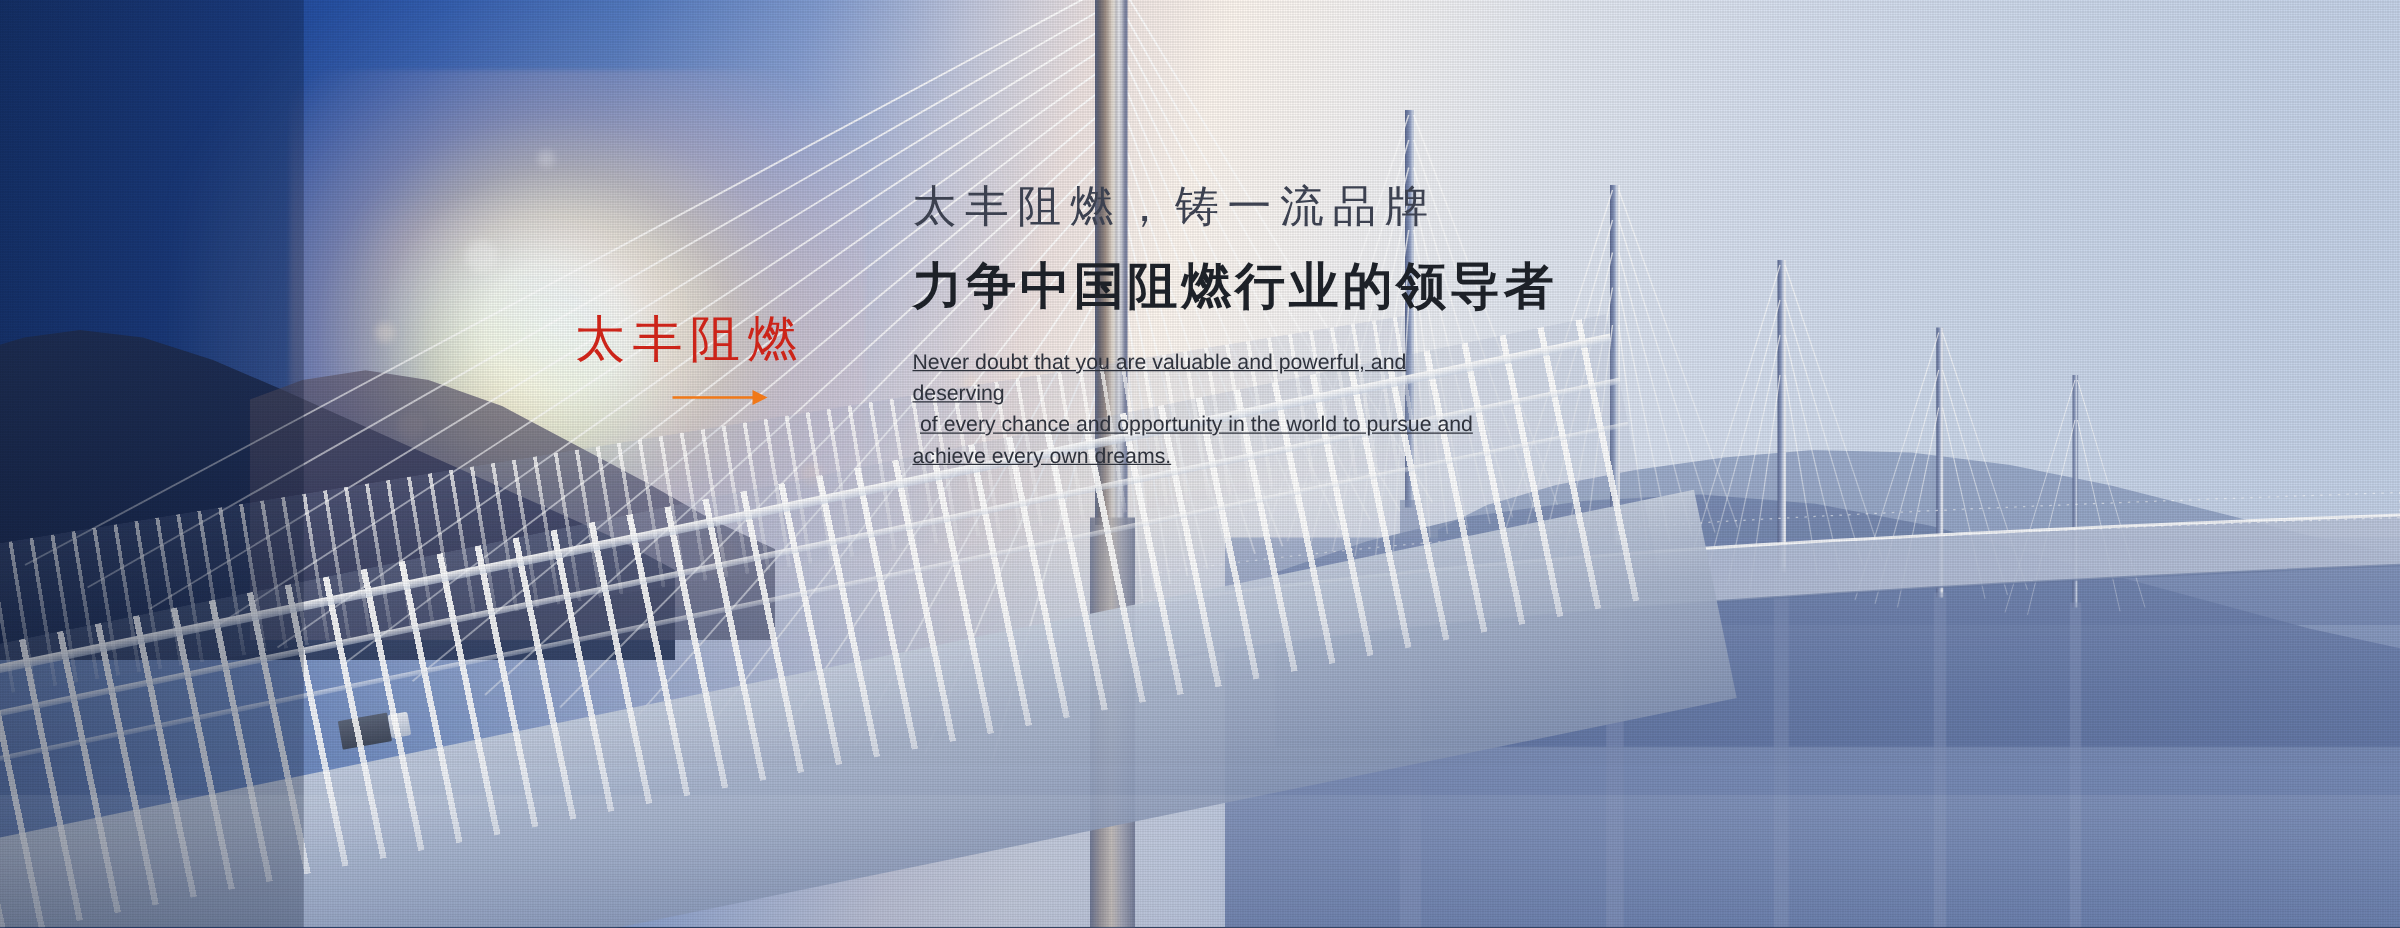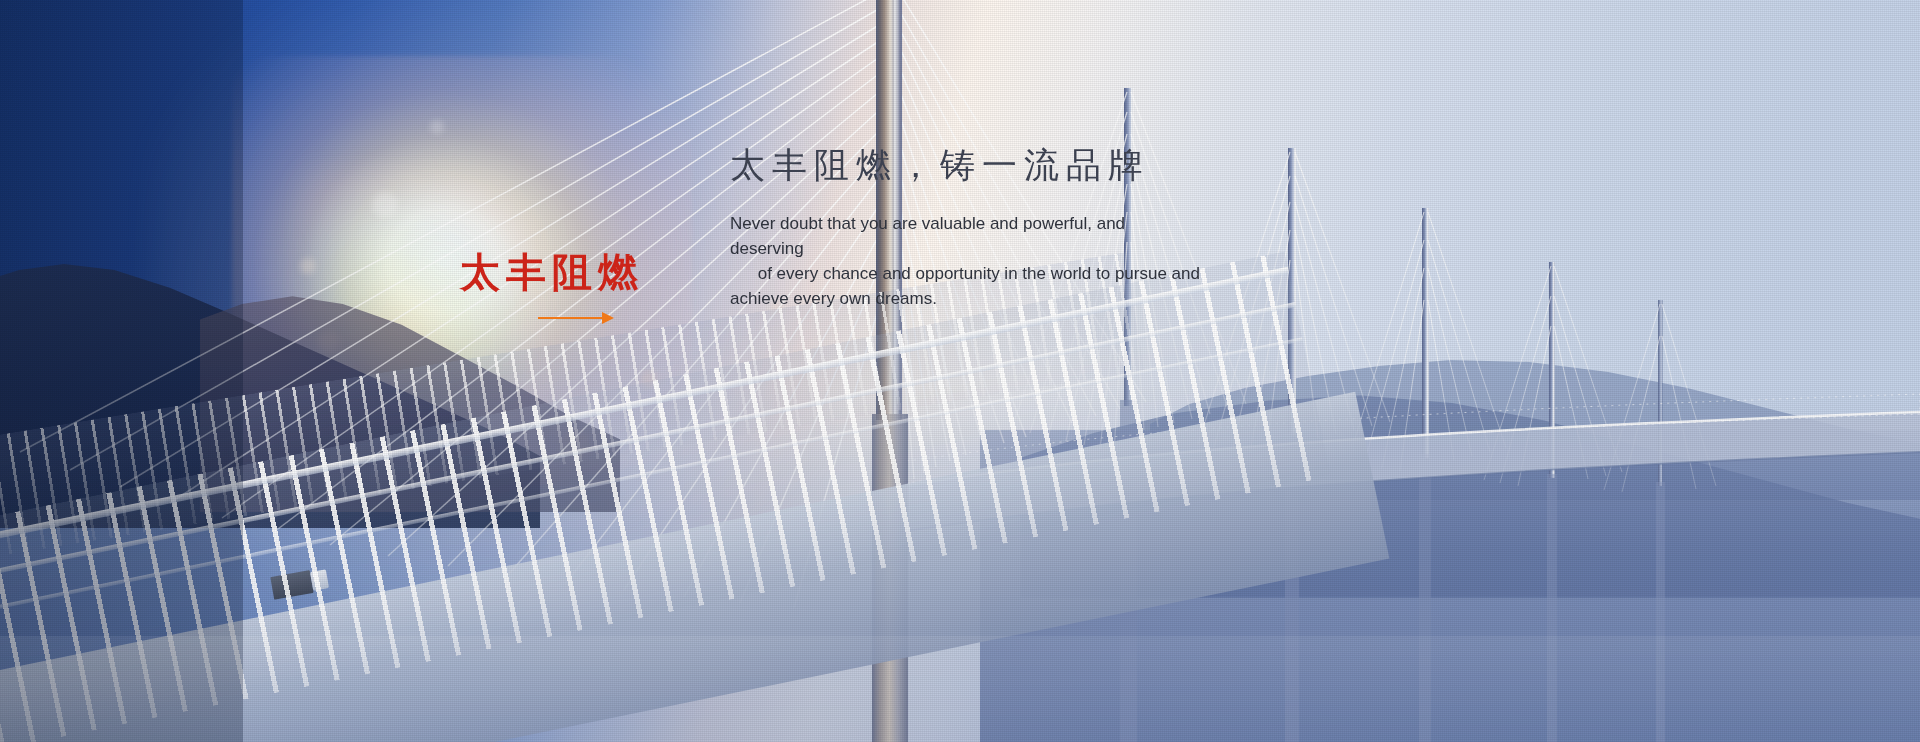--- a/index.html
+++ b/index.html
@@ -237,21 +237,21 @@
   }
 
   
   .content{ position:absolute; inset:0; }
 
   .logo-block{
     position:absolute; left:460px; top:252px; width:230px;
   }
   .logo-text{
     font-family:"Liberation Sans", sans-serif;
-    font-weight:bold;
+    font-weight:normal;
     font-size:40px;
     letter-spacing:6px;
     line-height:1;
     white-space:nowrap;
   }
   .logo-arrow{
     position:relative; margin-top:20px; margin-left:78px; width:76px; height:12px;
   }
   .logo-arrow .shaft{
     position:absolute; left:0; top:5px; width:66px; height:2px;
@@ -286,22 +286,22 @@
     white-space:nowrap;
   }
   .subcopy{
     margin-top:28px;
     font-family:"Liberation Sans", sans-serif;
     font-size:17px;
     line-height:25px;
     color:#2e323c;
     width:470px;
   }
-  .subcopy span{ display:block; }
-  .subcopy .l2{ text-indent:6px;text-align:right; }
+  .subcopy span{ display:block;text-decoration:underline; }
+  .subcopy .l2{ text-indent:6px; }
 </style>
 </head>
 <body>
 
 <div class="banner">
 
   <div class="sky"></div>
   <div class="sun-halo"></div>
   <div class="sun-core"></div>
   <div class="flare-rainbow"></div>
@@ -481,20 +481,21 @@
     <div class="logo-block">
       <div class="logo-text" style="color:#cc2419;">太丰阻燃</div>
       <div class="logo-arrow">
         <div class="shaft" style="background:#f07818;"></div>
         <div class="head"></div>
       </div>
     </div>
 
     <div class="copy">
       <div class="headline-1">太丰阻燃，铸一流品牌</div>
+      <div class="headline-2">力争中国阻燃行业的领导者</div>
       <div class="subcopy">
         <span class="l1">Never doubt that you are valuable and powerful, and deserving</span>
         <span class="l2">of every chance and opportunity in the world to pursue and</span>
         <span class="l3">achieve every own dreams.</span>
       </div>
     </div>
 
   </div>
 </div>
 

